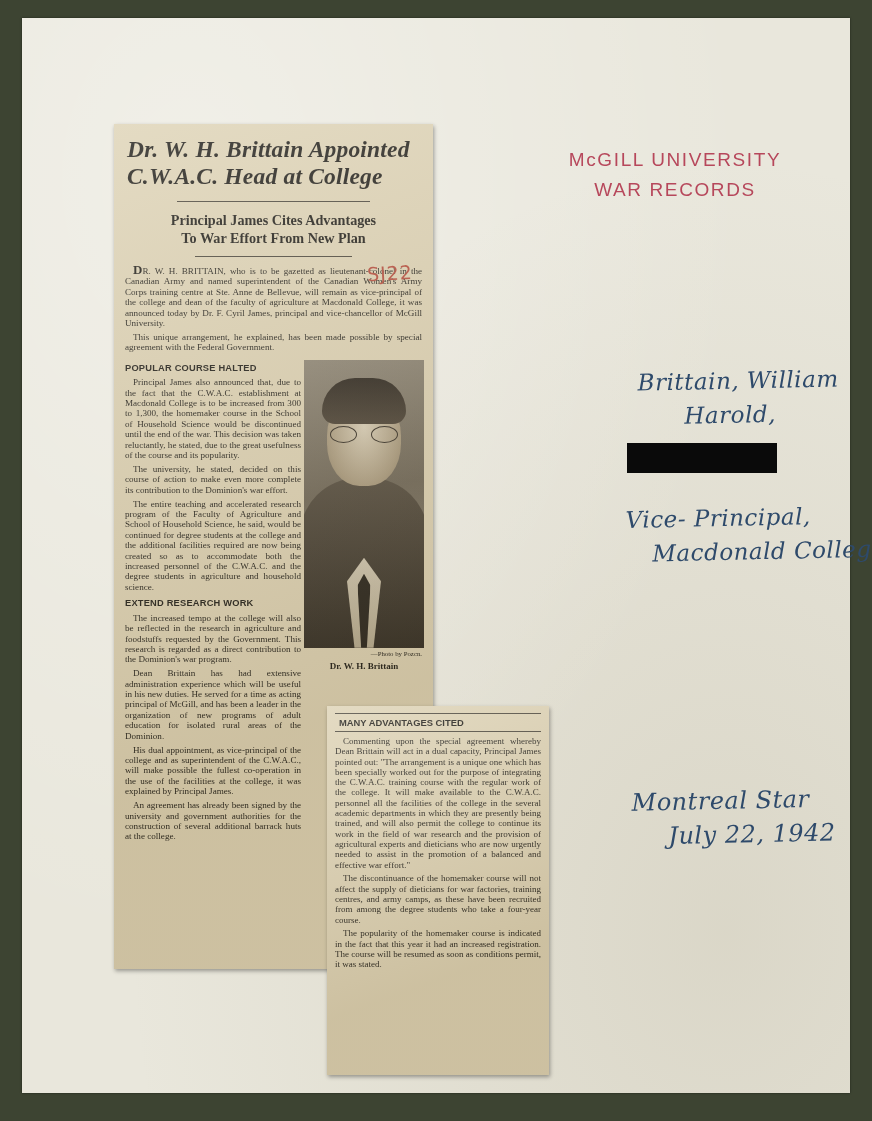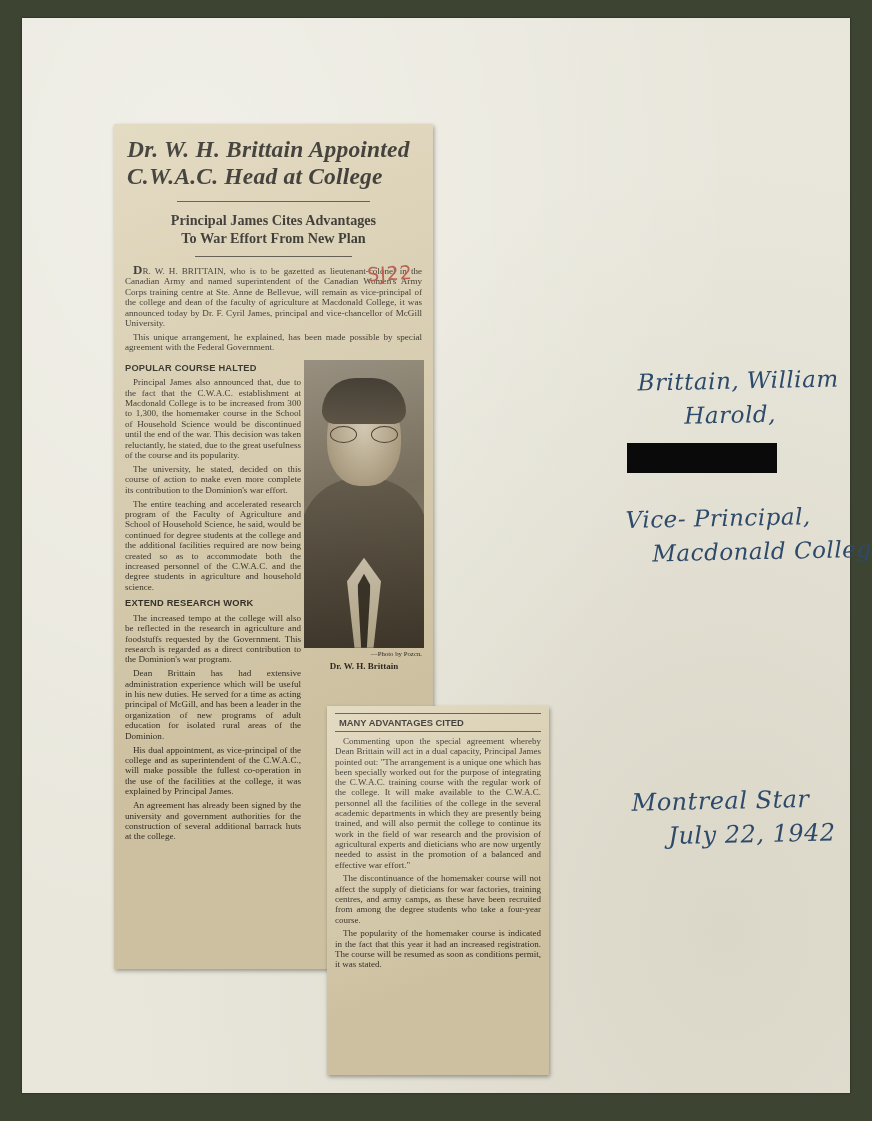--- a/index.html
+++ b/index.html
@@ -231,20 +231,24 @@
     position:absolute;left:0;right:0;bottom:0;height:26px;
     background:linear-gradient(180deg,rgba(221,210,180,0),rgba(221,210,180,.96));
     pointer-events:none;
   }
 </style>
 </head>
 <body>
 
 <div class="page">
 
+  <div class="stamp">
+    <span>McGILL UNIVERSITY</span>
+    <span class="l2">WAR RECORDS</span>
+  </div>
 
   <div class="hand" id="hand-name">
     <span>Brittain, William</span>
     <span class="indent">Harold,</span>
   </div>
 
   <div class="redaction"></div>
 
   <div class="hand" id="hand-title">
     <span>Vice- Principal,</span>

